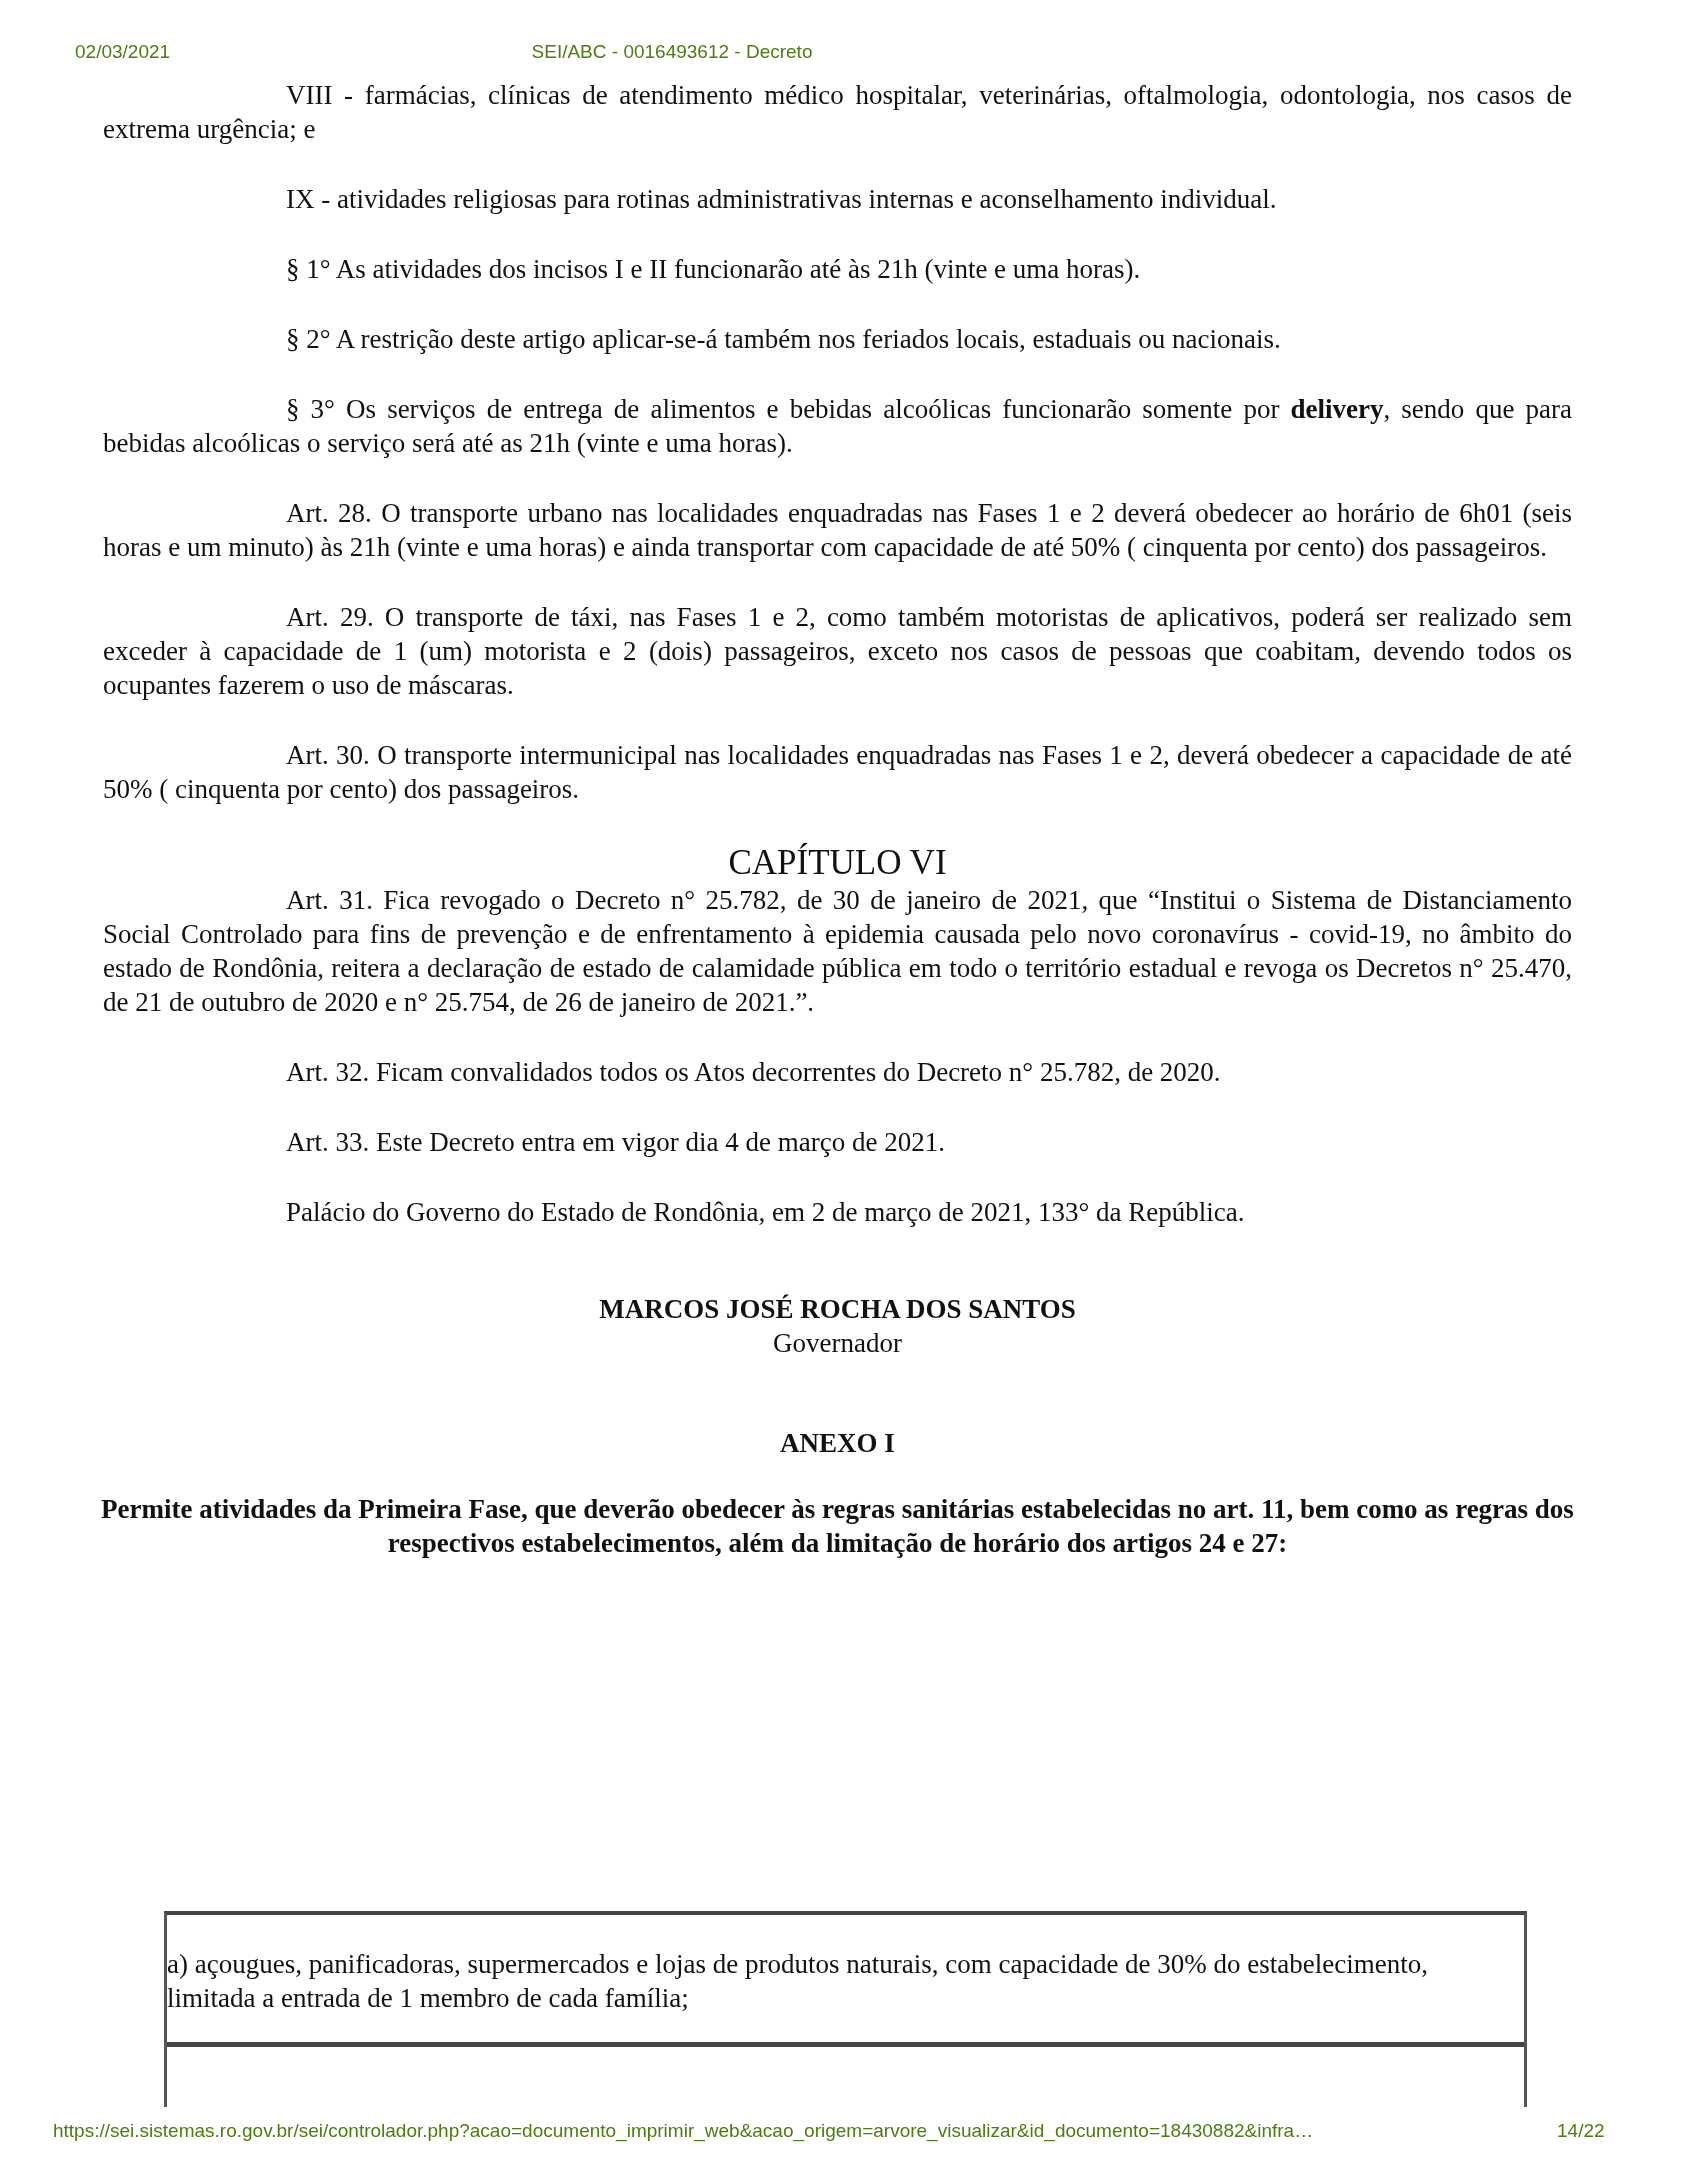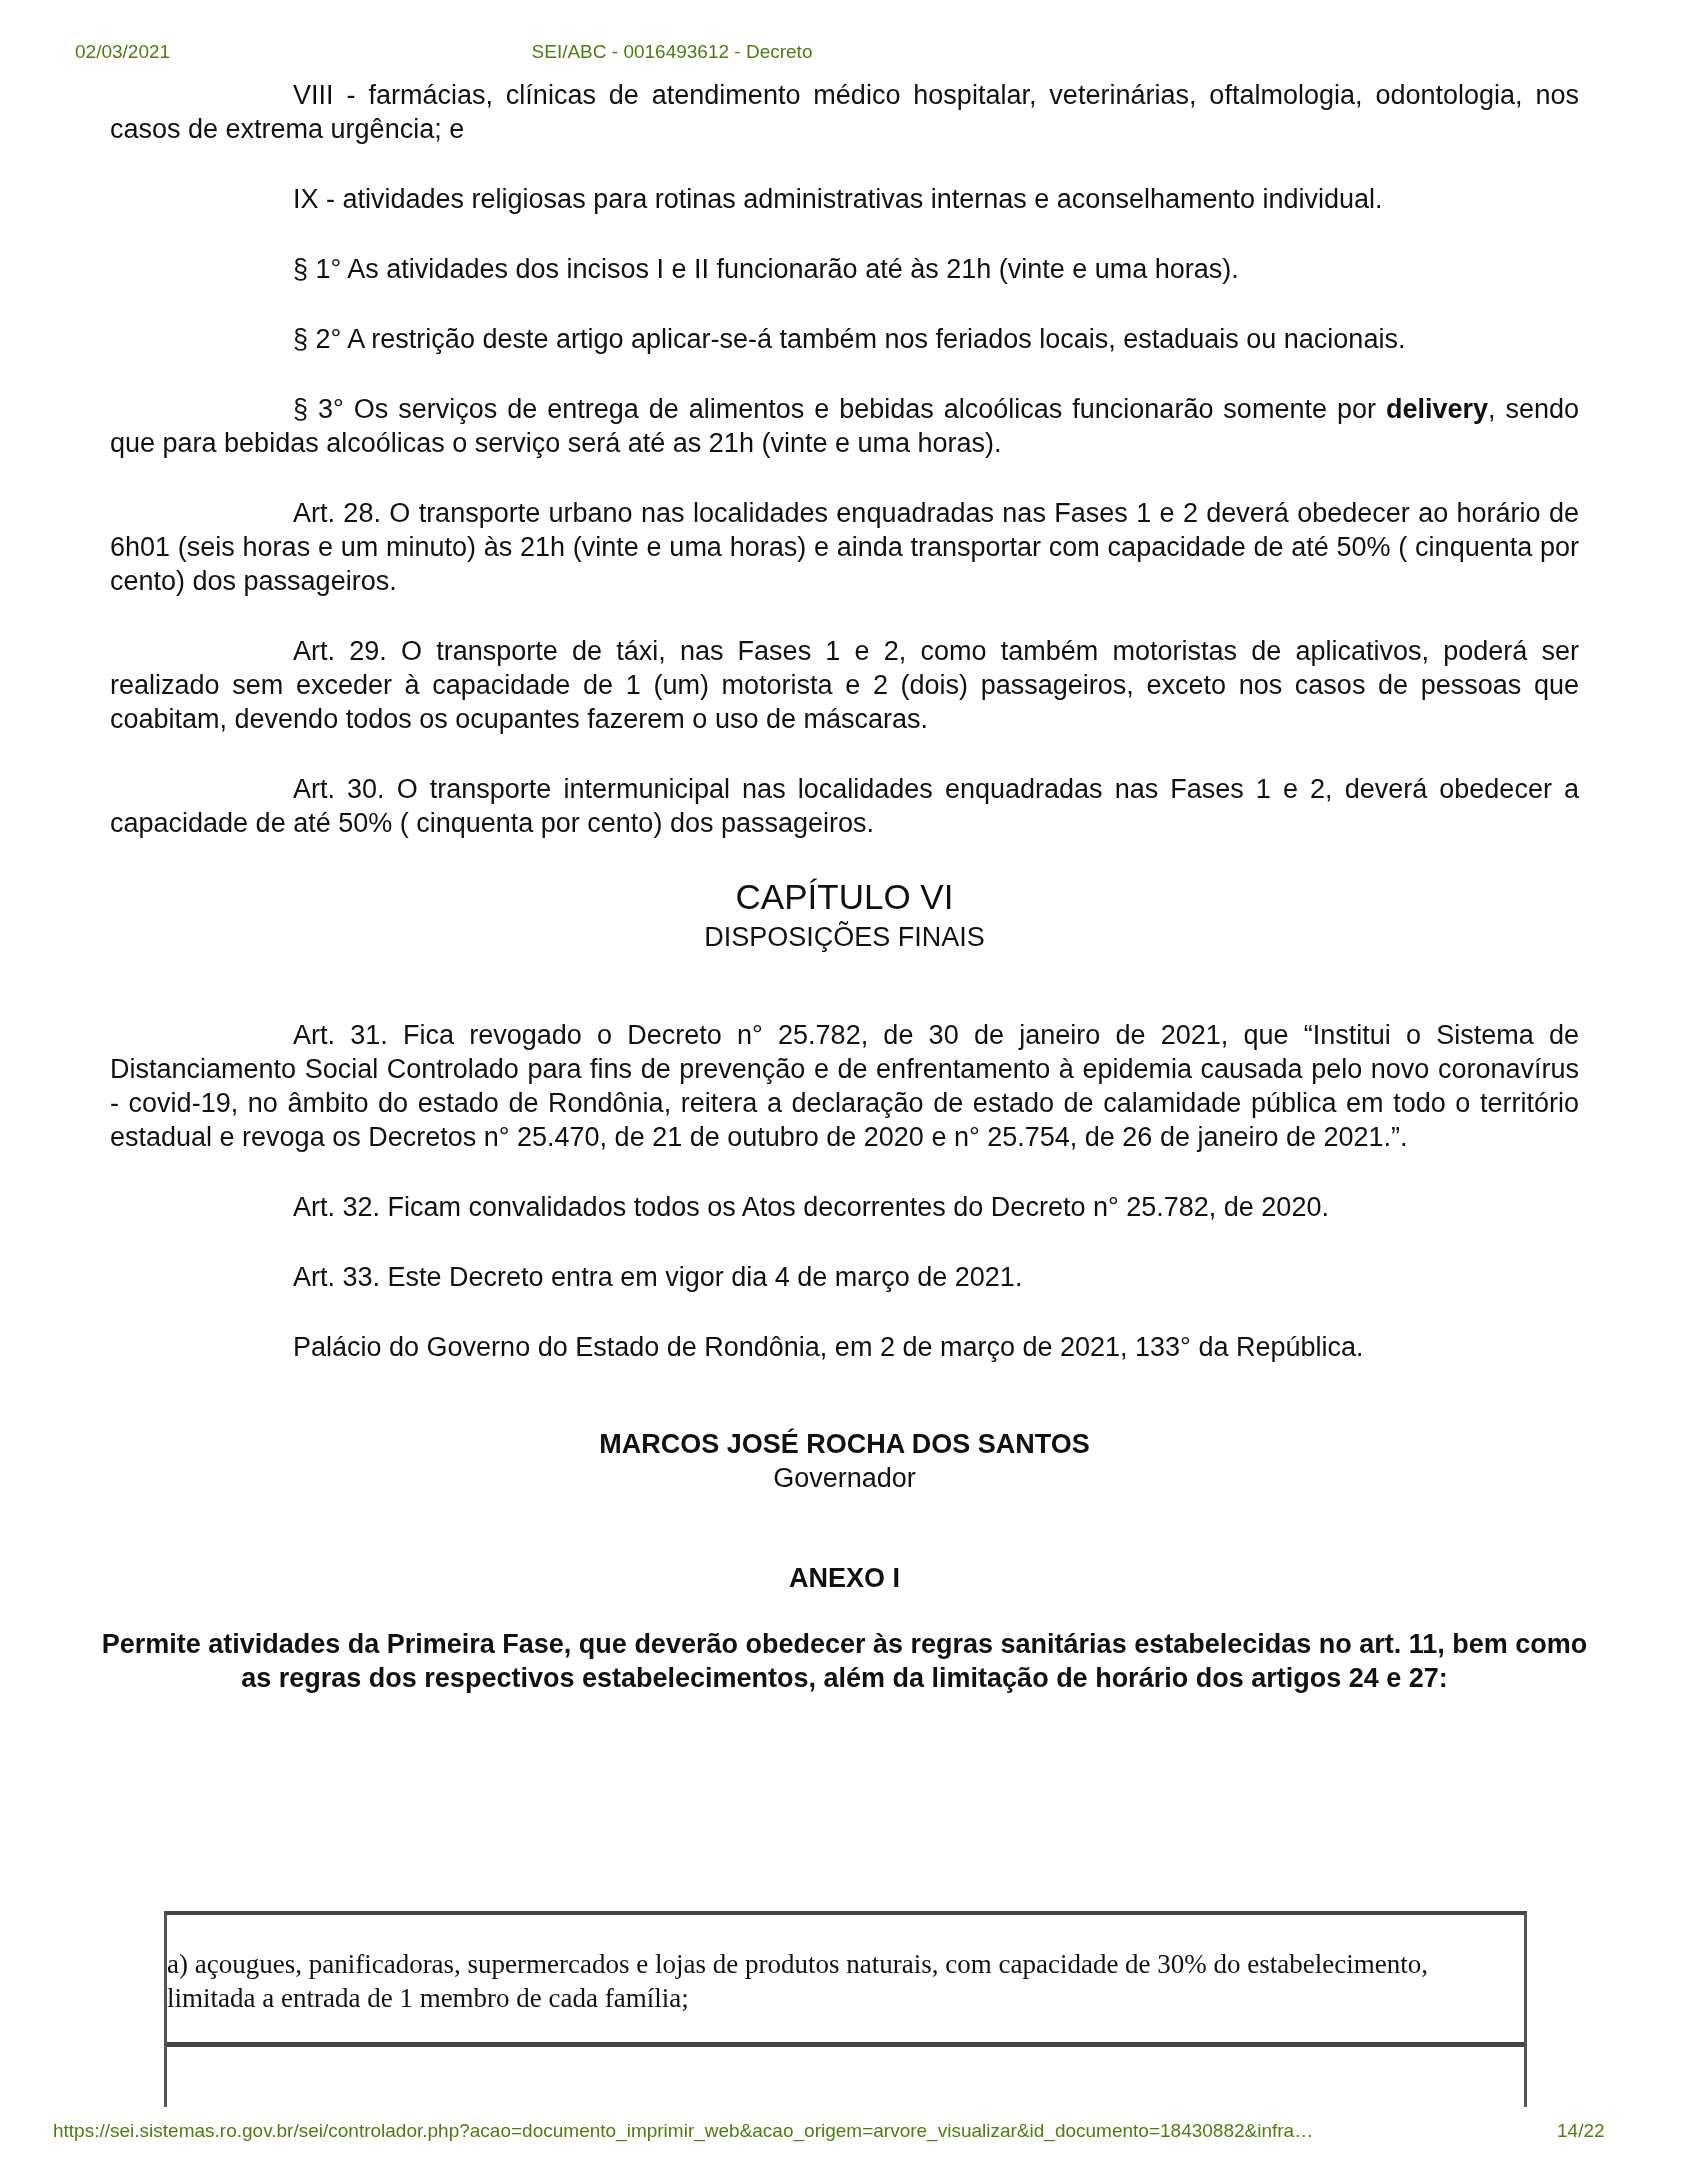--- a/index.html
+++ b/index.html
@@ -3,22 +3,22 @@
 <meta charset="utf-8">
 <style>
   html, body { margin: 0; padding: 0; background: #ffffff; }
   body { width: 1686px; height: 2181px; position: relative; overflow: hidden; color: #111; }
   .hdr, .ftr { position: absolute; font-family: "Liberation Sans", sans-serif; font-size: 19px; color: #4d7c0f; }
   .hdr-date { left: 75px; top: 41px; }
   .hdr-title { left: 5px; width: 1334px; text-align: center; top: 41px; }
   .ftr-url { left: 53px; top: 2120px; }
   .ftr-page { left: 1557px; top: 2120px; }
 
-  .doc { position: absolute; left: 110px; width: 1469px; top: 78px;
-         font-family: Liberation Sans, sans-serif; font-size: 27px; line-height: 34px; }
+  .doc { position: absolute; left: 103px; width: 1469px; top: 78px;
+         font-family: Liberation Serif, serif; font-size: 27px; line-height: 34px; }
   .p { margin: 0 0 36px 0; text-align: justify; text-indent: 183px; }
   .chapter { margin: 0; text-align: center; font-size: 35px; line-height: 41px; }
   .chapter2 { margin: 0 0 60px 0; text-align: center; line-height: 41px; }
   b { font-weight: bold; }
   .sig { text-align: center; margin: 0; }
   .sig-name { font-weight: bold; display: block; }
   .sig-role { display: block; }
   .sig-block { margin: 0 0 66px 0; text-align: center; }
   .annex-title { text-align: center; font-weight: bold; margin: 0 0 32px 0; }
   .annex-desc { text-align: center; font-weight: bold; margin: 16px -25.6px; }
@@ -39,21 +39,20 @@
 <div class="doc">
   <p class="p">VIII - farmácias, clínicas de atendimento médico hospitalar, veterinárias, oftalmologia, odontologia, nos casos de extrema urgência; e</p>
   <p class="p">IX - atividades religiosas para rotinas administrativas internas e aconselhamento individual.</p>
   <p class="p">§ 1°  As atividades dos incisos I e II funcionarão até às 21h (vinte e uma horas).</p>
   <p class="p">§ 2°  A restrição deste artigo aplicar-se-á também nos feriados locais, estaduais ou nacionais.</p>
   <p class="p"><span>§ 3°  Os serviços de entrega de alimentos e bebidas alcoólicas funcionarão somente por </span><b>delivery</b><span>, sendo que para bebidas alcoólicas o serviço será até as 21h (vinte  e uma horas).</span></p>
   <p class="p">Art. 28.  O transporte urbano nas localidades enquadradas nas Fases 1 e 2 deverá obedecer ao horário de 6h01 (seis horas e um minuto) às 21h (vinte e uma horas) e ainda transportar com capacidade de até 50% ( cinquenta por cento) dos passageiros.</p>
   <p class="p">Art. 29. O transporte de táxi, nas Fases 1 e 2, como também motoristas de aplicativos, poderá ser realizado sem exceder à capacidade de 1 (um) motorista e 2 (dois) passageiros, exceto nos casos de pessoas que coabitam, devendo todos os ocupantes fazerem o uso de máscaras.</p>
   <p class="p">Art. 30.  O transporte intermunicipal nas localidades enquadradas nas Fases 1 e 2, deverá obedecer a capacidade de até 50% ( cinquenta por cento) dos passageiros.</p>
   <p class="chapter">CAPÍTULO VI</p>
-  <p class="chapter2">DISPOSIÇÕES FINAIS</p>
   <p class="p">Art.  31.  Fica revogado o Decreto n° 25.782, de 30 de janeiro de 2021, que “Institui o Sistema de Distanciamento Social Controlado para fins de prevenção e de enfrentamento à epidemia causada pelo novo coronavírus - covid-19, no âmbito do estado de Rondônia, reitera a declaração de estado de calamidade pública em todo o território estadual e revoga os Decretos n° 25.470, de 21 de outubro de 2020 e n° 25.754, de 26 de janeiro de 2021.”.</p>
   <p class="p">Art. 32.  Ficam convalidados todos os Atos decorrentes do Decreto n° 25.782, de 2020.</p>
   <p class="p">Art. 33.  Este Decreto entra em vigor dia 4 de março de 2021.</p>
   <p class="p" style="margin-bottom:63px">Palácio do Governo do Estado de Rondônia, em 2 de março de 2021, 133° da República.</p>
 
   <div class="sig sig-block">
     <span class="sig-name">MARCOS JOSÉ ROCHA DOS SANTOS</span>
     <span class="sig-role">Governador</span>
   </div>
 

